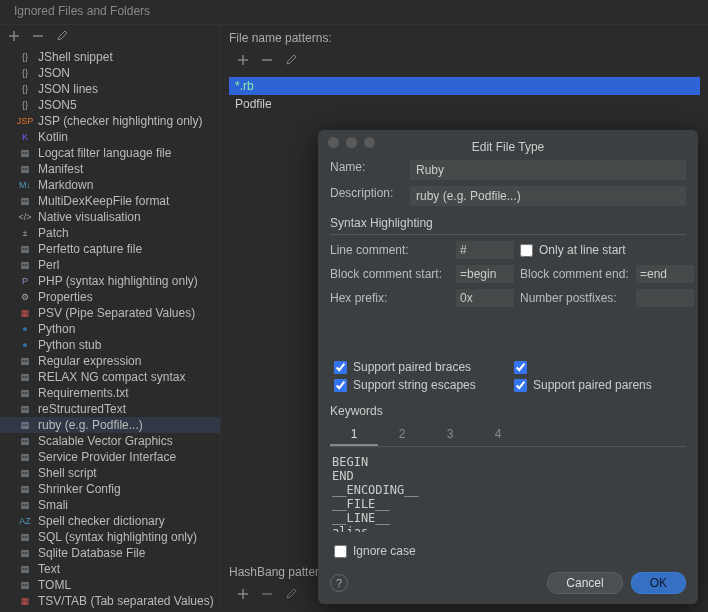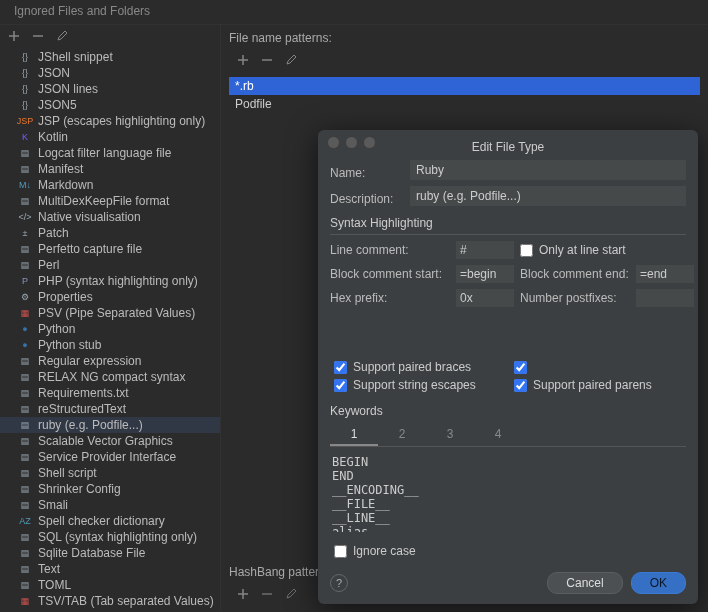--- a/index.html
+++ b/index.html
@@ -73,21 +73,21 @@
 .pattern-list {
   background: #2b2b2b;
   border: none;
 }
 .pattern-row {
   padding: 2px 6px;
   color: #ccc;
 }
 .pattern-row.selected {
   background: #2e64d6;
-  color: #ffffff;
+  color: #86efac;
 }
 
 .dialog {
   position: absolute;
   left: 318px; top: 130px;
   width: 380px; height: 474px;
   background: #3c3f41;
   border-radius: 6px;
   box-shadow: 0 6px 30px rgba(0,0,0,.6);
   display: flex;
@@ -106,21 +106,21 @@
 .traffic span { width: 11px; height: 11px; border-radius: 50%; background: #5a5a5a; display: block; }
 .dialog-title { flex: 1; text-align: center; color: #ccc; font-size: 12px; }
 .dialog-body {
   flex: 1;
   padding: 6px 12px 0 12px;
   display: flex;
   flex-direction: column;
   gap: 6px;
   overflow: hidden;
 }
-.form-row { display: flex; align-items: flex-end; gap: 8px; }
+.form-row { display: flex; align-items: flex-start; gap: 8px; }
 .form-row label { width: 72px; color: #bbb; }
 .form-row input[type=text] {
   flex: 1;
   background: #45494a;
   border: none;
   color: #ccc;
   padding: 3px 6px;
   font-size: 12px;
 }
 .section-title { color: #ccc; border-bottom: 1px solid #555; padding-bottom: 4px; margin-top: 4px; }
@@ -232,21 +232,21 @@
         <div class="tree-row">
           <span class="ti" style="color: rgb(154, 167, 176);">{}</span>
           <span>JSON lines</span>
         </div>
         <div class="tree-row">
           <span class="ti" style="color: rgb(154, 167, 176);">{}</span>
           <span>JSON5</span>
         </div>
         <div class="tree-row">
           <span class="ti" style="color: rgb(232, 118, 45);">JSP</span>
-          <span>JSP (escapes highlighting only)</span>
+          <span>JSP (checker highlighting only)</span>
         </div>
         <div class="tree-row">
           <span class="ti" style="color: rgb(124, 92, 255);">K</span>
           <span>Kotlin</span>
         </div>
         <div class="tree-row">
           <span class="ti" style="color: rgb(154, 167, 176);">▤</span>
           <span>Logcat filter language file</span>
         </div>
         <div class="tree-row">

